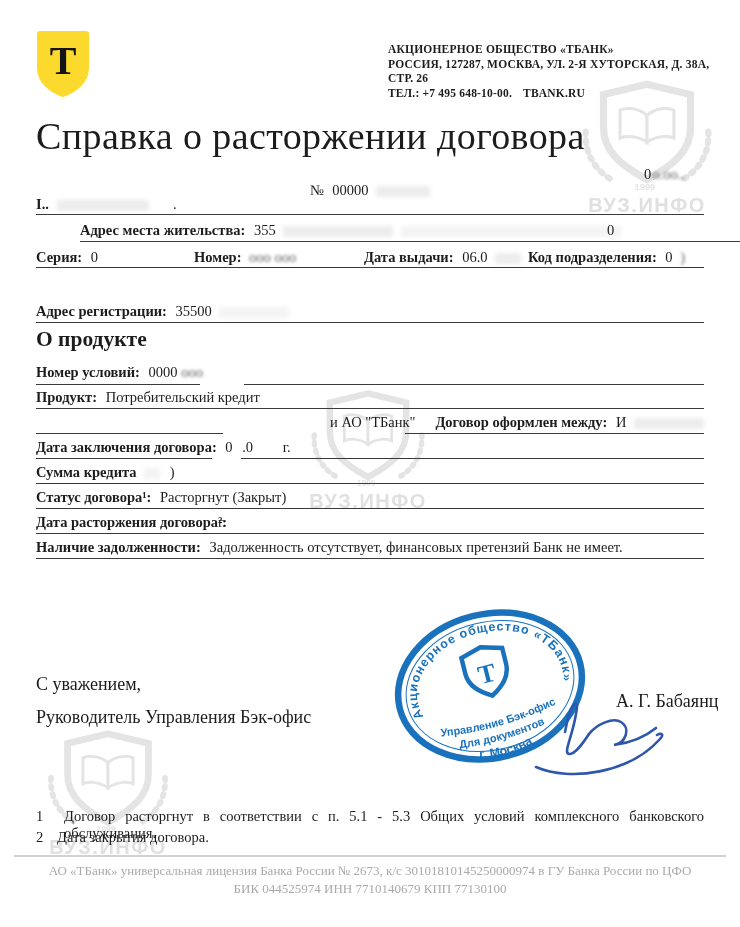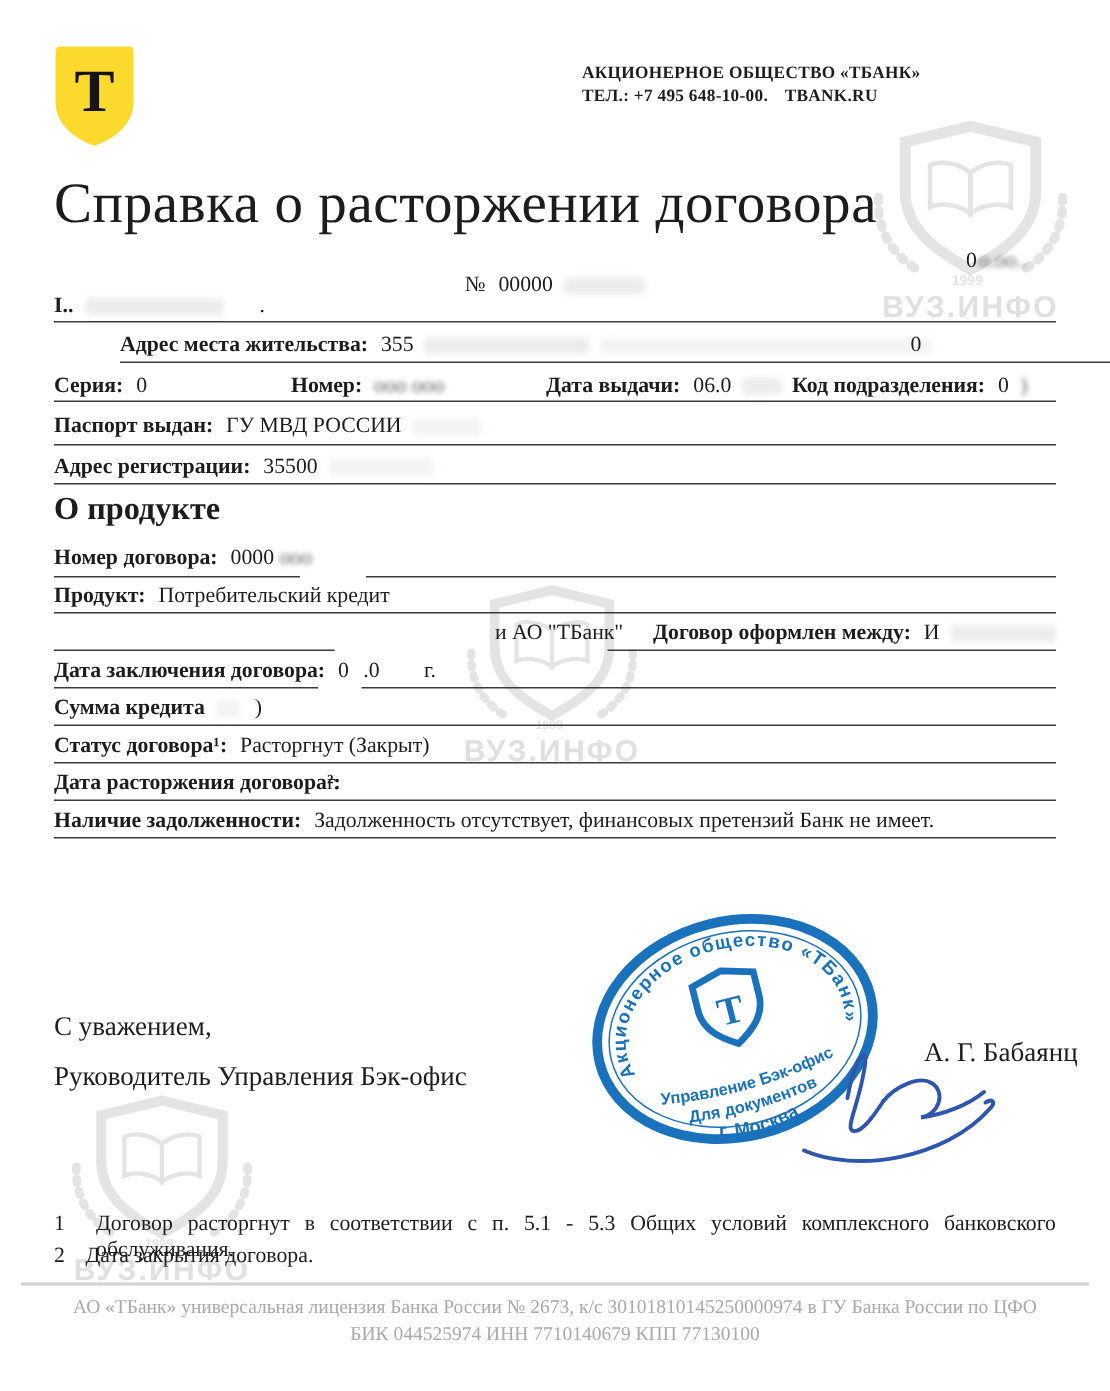--- a/index.html
+++ b/index.html
@@ -78,20 +78,21 @@
 
   <div class="logo">
     <svg width="54" height="68" viewBox="0 0 54 68">
       <path d="M4 4 H50 V38 C50 51 39 59.5 27 64 C15 59.5 4 51 4 38 Z" fill="#FBD92D" stroke="#FBD92D" stroke-width="6" stroke-linejoin="round"></path>
       <text x="27" y="44" text-anchor="middle" font-family="Liberation Serif, serif" font-weight="bold" font-size="40" fill="#141414">Т</text>
     </svg>
   </div>
 
   <div class="hdr">
     <div>АКЦИОНЕРНОЕ ОБЩЕСТВО «ТБАНК»</div>
+    <div>РОССИЯ, 127287, МОСКВА, УЛ. 2-Я ХУТОРСКАЯ, Д. 38А, СТР. 26</div>
     <div>
       <span>ТЕЛ.: +7 495 648-10-00.</span>
       <span style="margin-left:8px">TBANK.RU</span>
     </div>
   </div>
 
   <div class="title">Справка о расторжении договора</div>
 
   <div class="row" style="top:182px;height:18px;text-align:center;">
     <span class="lbl" style="font-weight:normal">№</span>
@@ -133,38 +134,32 @@
       <span class="smudge" style="width:26px"></span>
     </span>
     <span class="col" style="left:492px;">
       <span class="lbl">Код подразделения:</span>
       <span class="val">0</span>
       <span class="blurtxt">)</span>
     </span>
     <div class="line"></div>
   </div>
 
-  <div class="row" style="top:276px;height:21px;">
-    <span class="lbl">Паспорт выдан:</span>
-    <span class="val">ГУ МВД РОССИИ</span>
-    <span class="smudge" style="width:46px;background:#f3f3f3;"></span>
-    <div class="line"></div>
-  </div>
 
   <div class="row" style="top:303px;height:20px;">
     <span class="lbl">Адрес регистрации:</span>
     <span class="val">35500</span>
     <span class="smudge" style="width:70px;background:#f3f3f3;"></span>
     <div class="line"></div>
   </div>
 
   <div class="sec-head">О продукте</div>
 
   <div class="row" style="top:364px;height:21px;">
-    <span class="lbl">Номер договора:</span>
+    <span class="lbl">Номер условий:</span>
     <span class="val">0000</span>
     <span class="blurtxt" style="margin-left:0">ооо</span>
     <div class="seg" style="left:0;width:164px;"></div>
     <div class="seg" style="left:208px;right:0;"></div>
   </div>
 
   <div class="row" style="top:389px;height:20px;">
     <span class="lbl">Продукт:</span>
     <span class="val">Потребительский кредит</span>
     <div class="line"></div>

